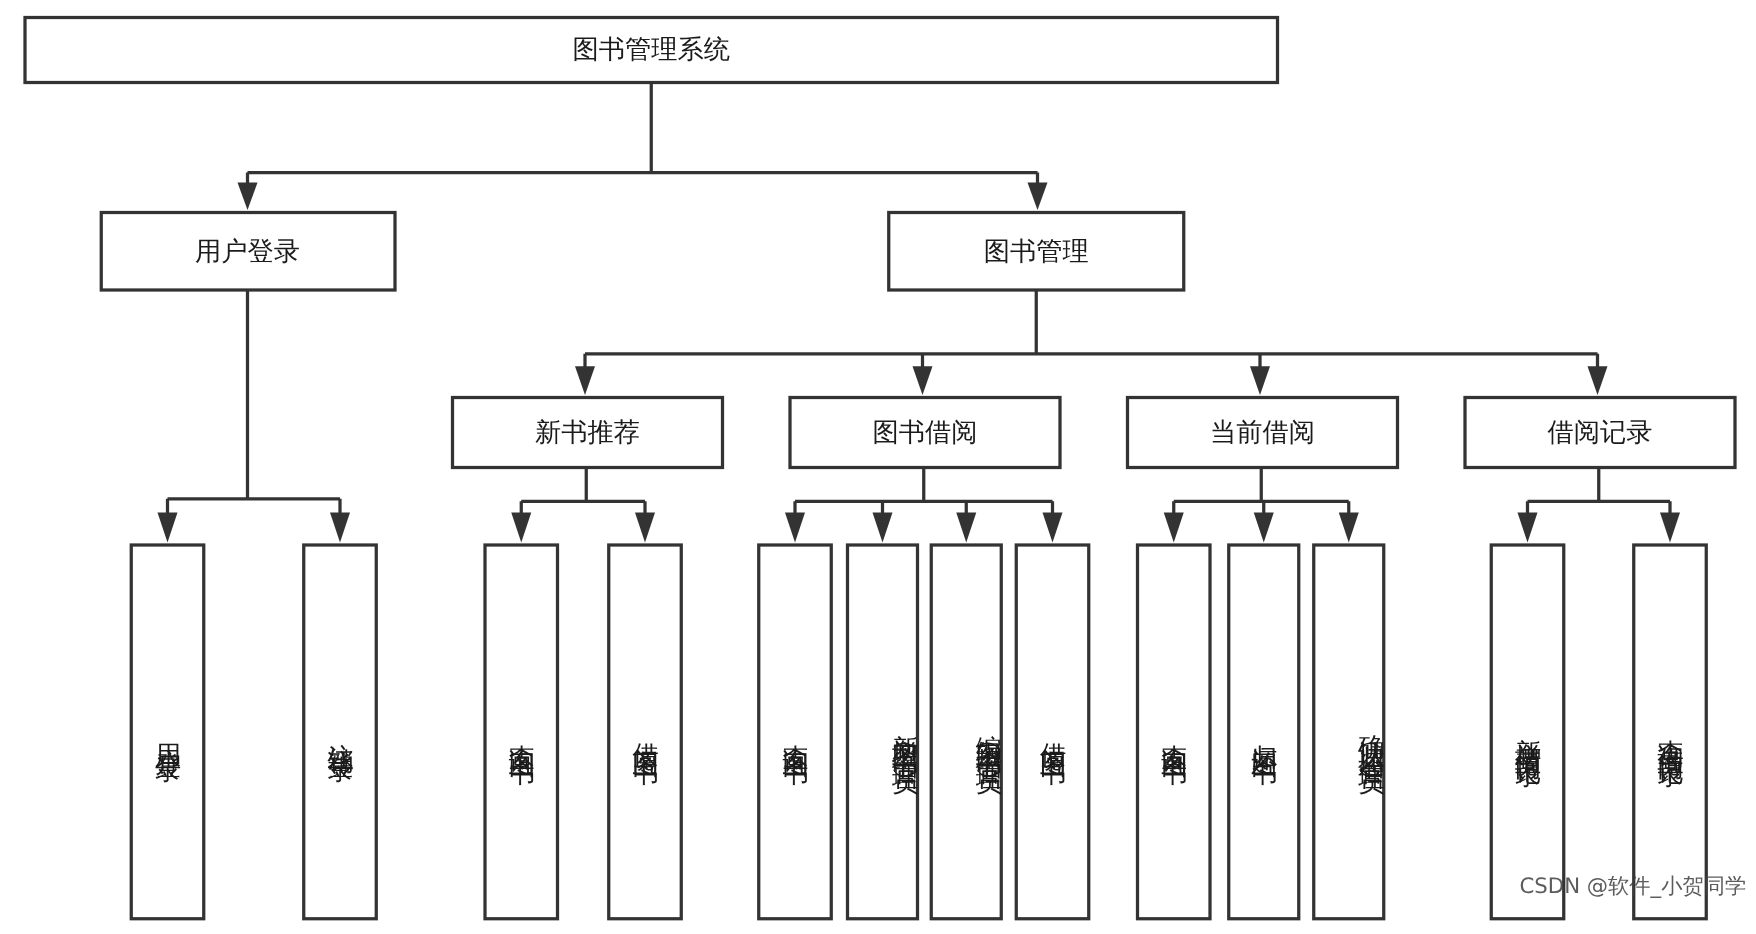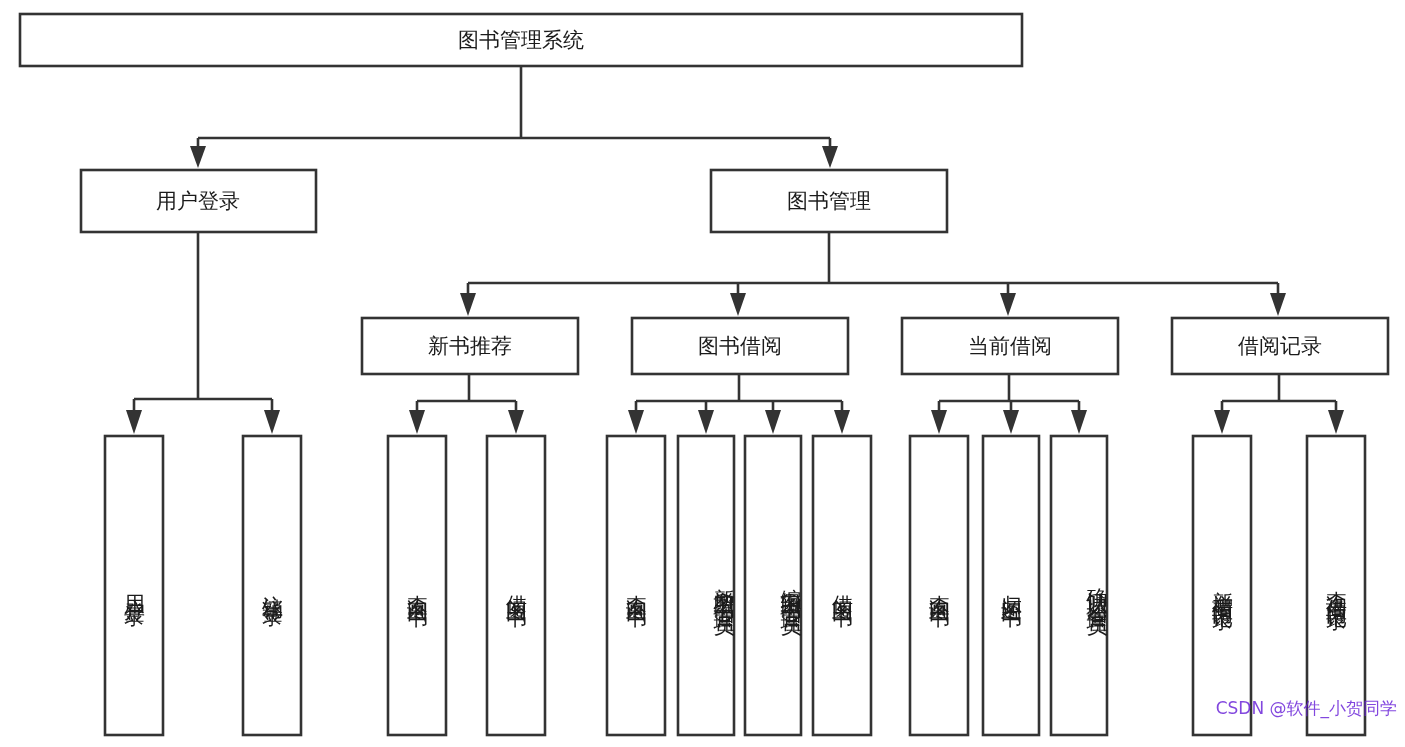--- a/index.html
+++ b/index.html
@@ -62,21 +62,21 @@
     justify-content: center;
     white-space: nowrap;
     pointer-events: none;
   }
   .watermark {
     position: absolute;
     right: 8px;
     bottom: 6px;
     font-family: "DejaVu Sans", "Liberation Sans", sans-serif;
     font-size: 17px;
-    color: #6d28d9;
+    color: #404040;
     opacity: 0.85;
     white-space: nowrap;
   }
 </style>
 </head>
 <body>
 
 <div id="diagram-root">
 
   <svg class="diagram" viewBox="0 0 1405 747">

